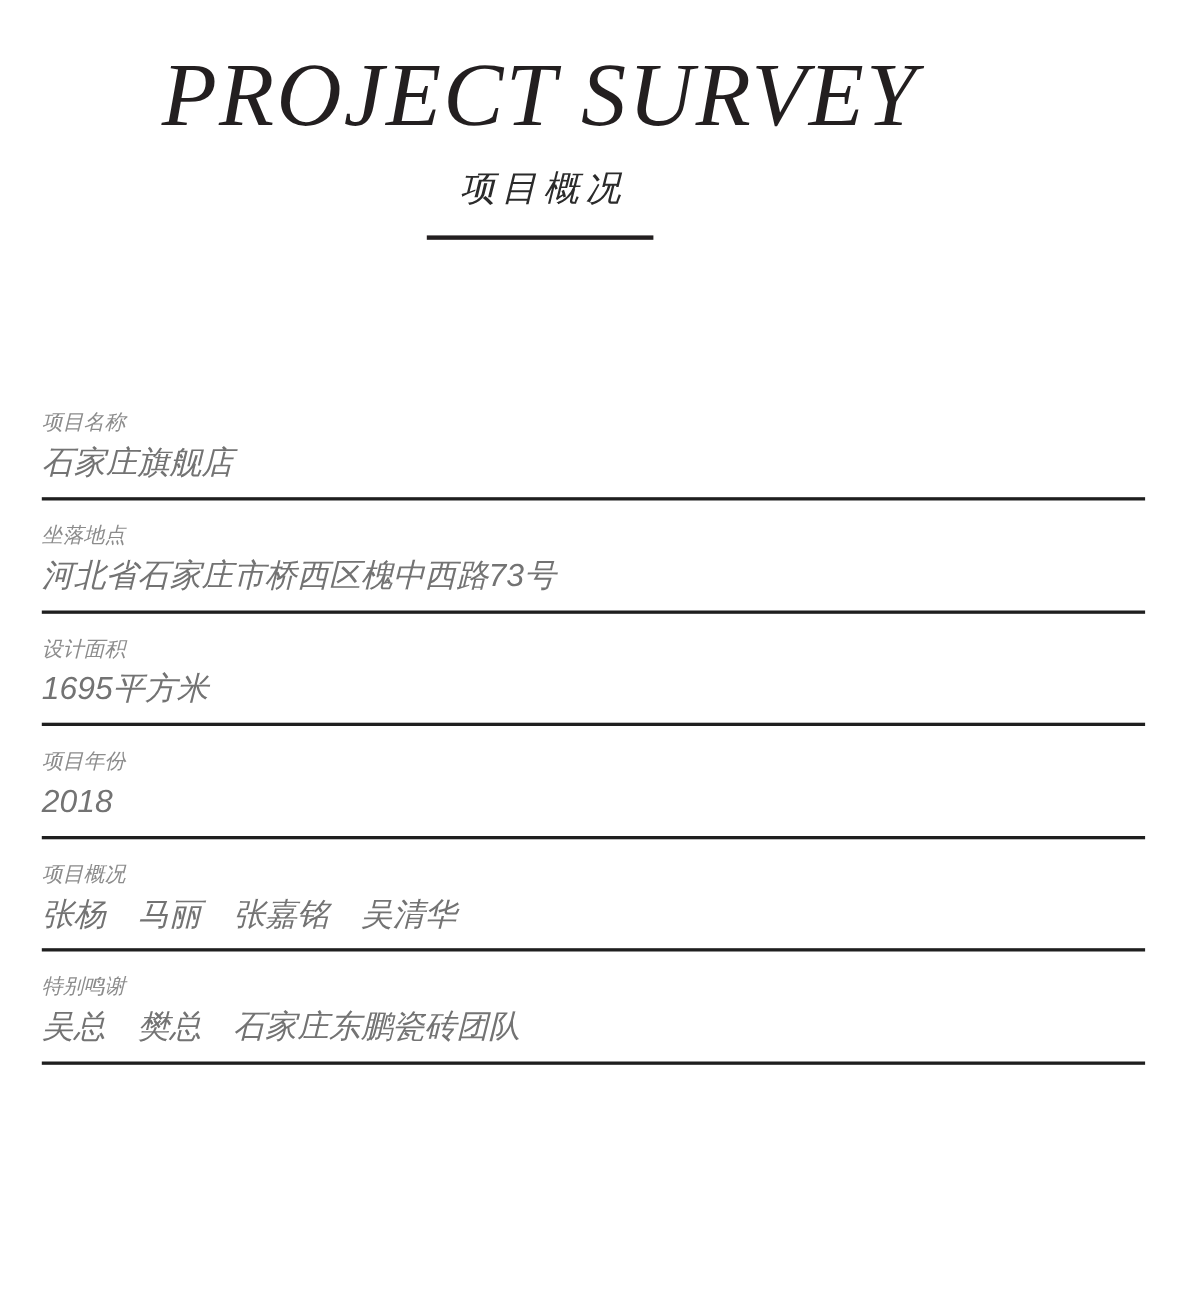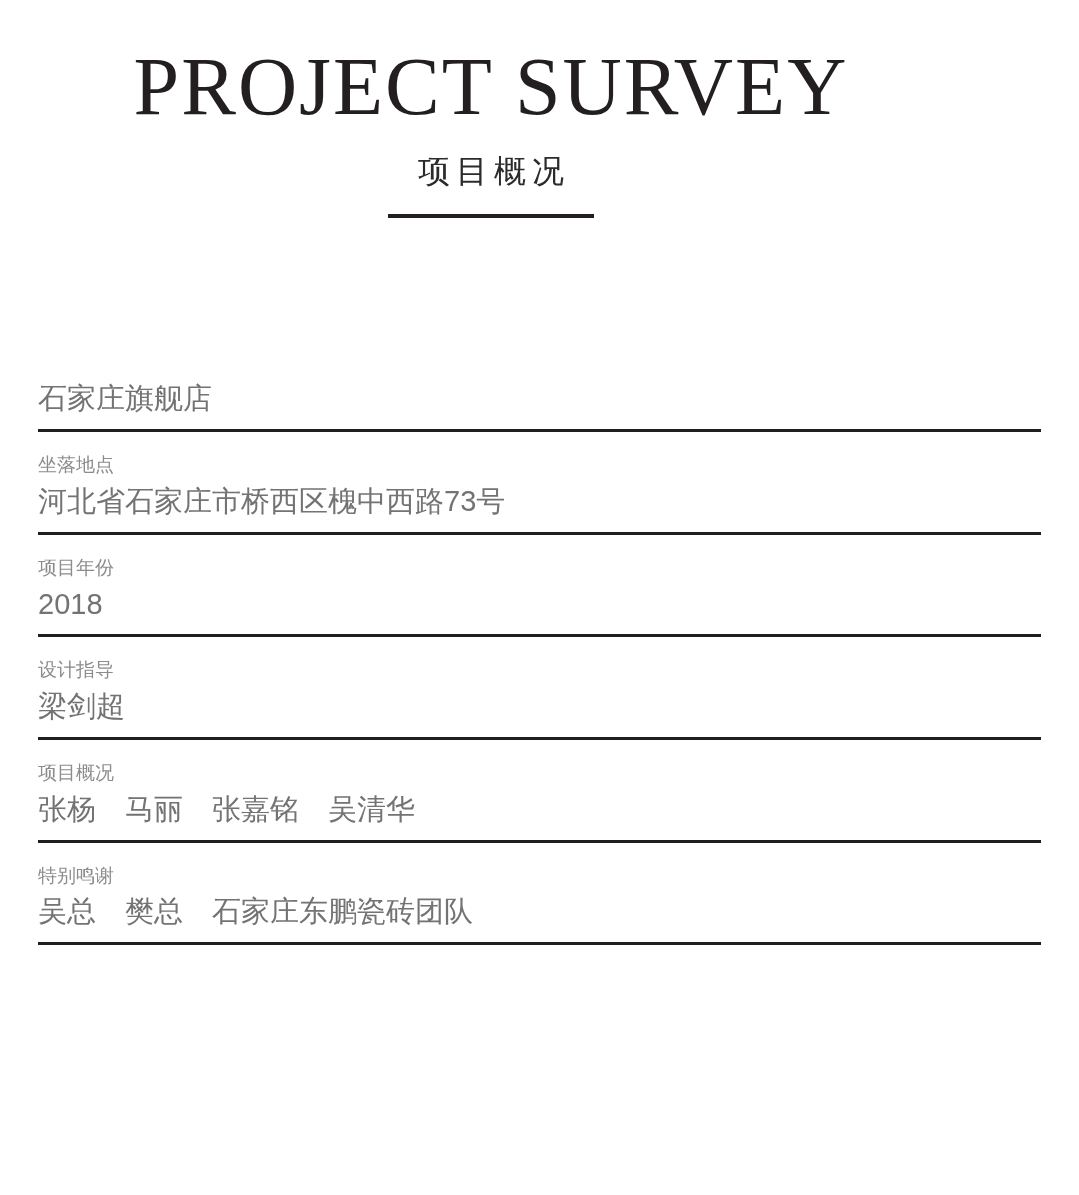--- a/index.html
+++ b/index.html
@@ -7,20 +7,21 @@
     width: 1079px;
     height: 1195px;
     background: #ffffff;
     font-family: "Liberation Sans", sans-serif;
     overflow: hidden;
   }
   .page {
     width: 982px;
     height: 1195px;
     background: #ffffff;
+    font-style: italic;
   }
   .header {
     text-align: center;
     padding-top: 46px;
   }
   .title {
     font-family: "Liberation Serif", serif;
     font-size: 82px;
     line-height: 1.0;
     letter-spacing: 2px;
@@ -75,42 +76,43 @@
 
   <div class="header">
     <div class="title">PROJECT SURVEY</div>
     <div class="subtitle">项目概况</div>
     <div class="header-divider"></div>
   </div>
 
   <div class="sections">
 
     <div class="section">
+      <div class="field-label">项目名称</div>
       <div class="field-value">石家庄旗舰店</div>
       <div class="section-divider"></div>
     </div>
 
     <div class="section">
       <div class="field-label">坐落地点</div>
       <div class="field-value">河北省石家庄市桥西区槐中西路73号</div>
       <div class="section-divider"></div>
     </div>
 
+    <div class="section">
+      <div class="field-label">设计面积</div>
+      <div class="field-value">1695平方米</div>
+      <div class="section-divider"></div>
+    </div>
 
     <div class="section">
       <div class="field-label">项目年份</div>
       <div class="field-value">2018</div>
       <div class="section-divider"></div>
     </div>
 
-    <div class="section">
-      <div class="field-label">设计指导</div>
-      <div class="field-value">梁剑超</div>
-      <div class="section-divider"></div>
-    </div>
 
     <div class="section">
       <div class="field-label">项目概况</div>
       <div class="field-value">张杨　马丽　张嘉铭　吴清华</div>
       <div class="section-divider"></div>
     </div>
 
     <div class="section">
       <div class="field-label">特别鸣谢</div>
       <div class="field-value">吴总　樊总　石家庄东鹏瓷砖团队</div>

